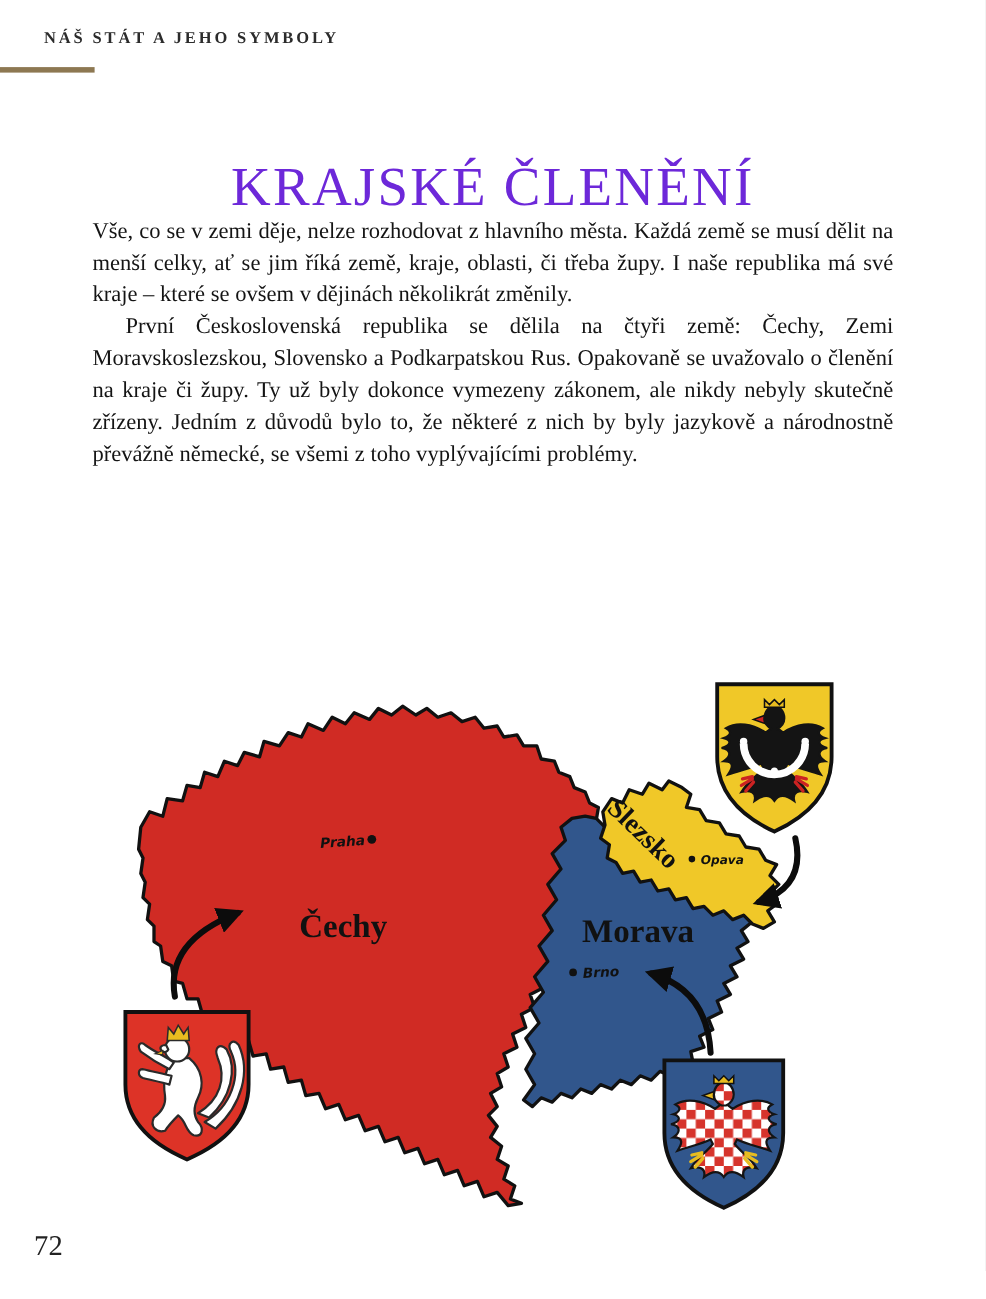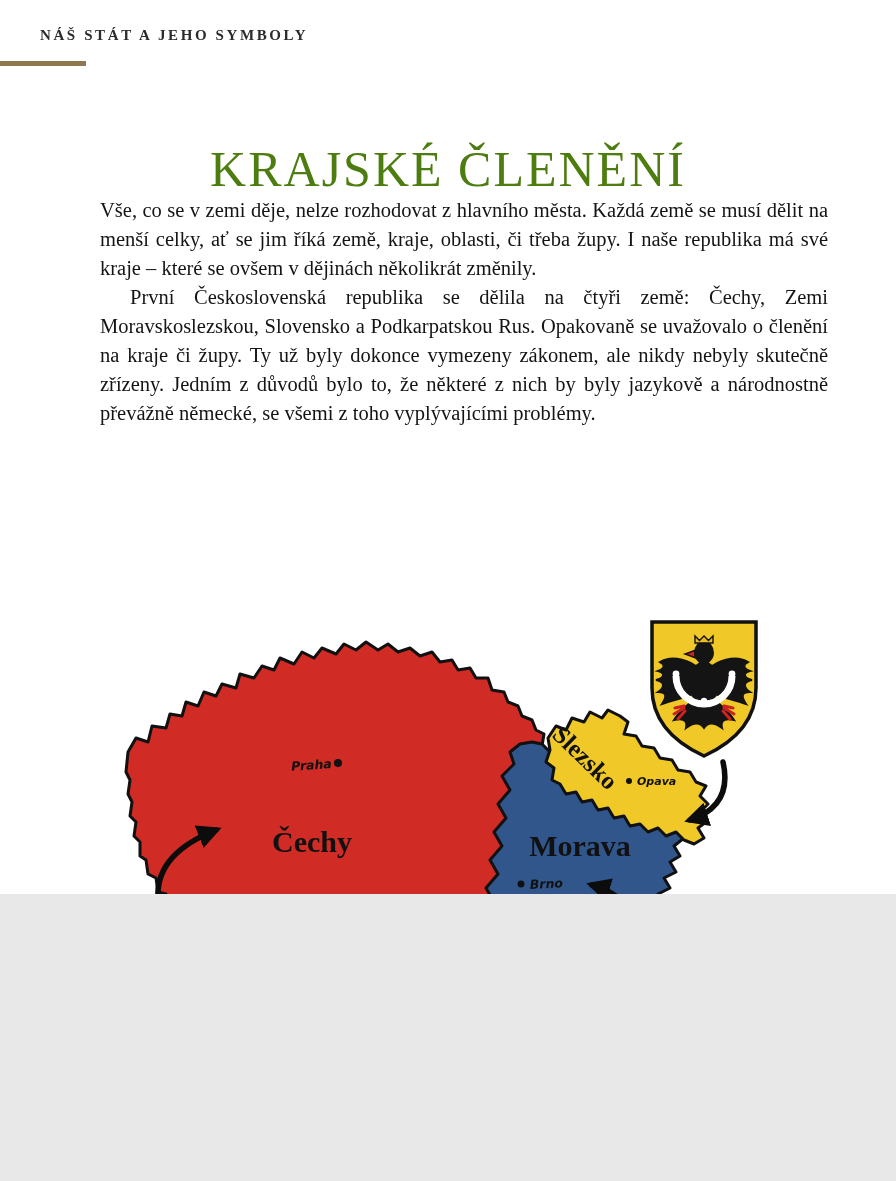--- a/index.html
+++ b/index.html
@@ -1,40 +1,40 @@
 <!DOCTYPE html>
 <html><head>
 <meta charset="utf-8">
 <style>
   html,body{margin:0;padding:0;background:#e8e8e8;}
   .page{
     position:relative;
-    width:896px;height:894px;
+    width:896px;height:1181px;
     background:#ffffff;
     font-family:"Liberation Serif", serif;
     overflow:hidden;
     margin:0 auto;
   }
   .running-head{
     position:absolute;left:40px;top:27px;
     font-size:15px;letter-spacing:2.6px;
     color:#2b2b2b;font-weight:600;
   }
   .head-rule{
     position:absolute;left:0;top:61px;
     width:86px;height:5px;background:#8d7852;
   }
   .chapter-title{
     position:absolute;left:84px;top:106px;width:728px;
     text-align:center;
     font-size:50px;letter-spacing:2px;
-    color:#4d7c0f;font-weight:400;
+    color:#6d28d9;font-weight:400;
   }
   .body-text{
-    position:absolute;left:100px;top:196px;width:728px;
+    position:absolute;left:84px;top:196px;width:728px;
     font-size:20.5px;line-height:29px;color:#141414;
     text-align:justify;
   }
   .body-text p{margin:0;}
   .body-text p.indent{text-indent:30px;}
   .map-wrap{position:absolute;left:0;top:600px;width:896px;height:530px;}
   .page-number{
     position:absolute;left:31px;top:1118px;
     font-size:26px;color:#222222;
   }

